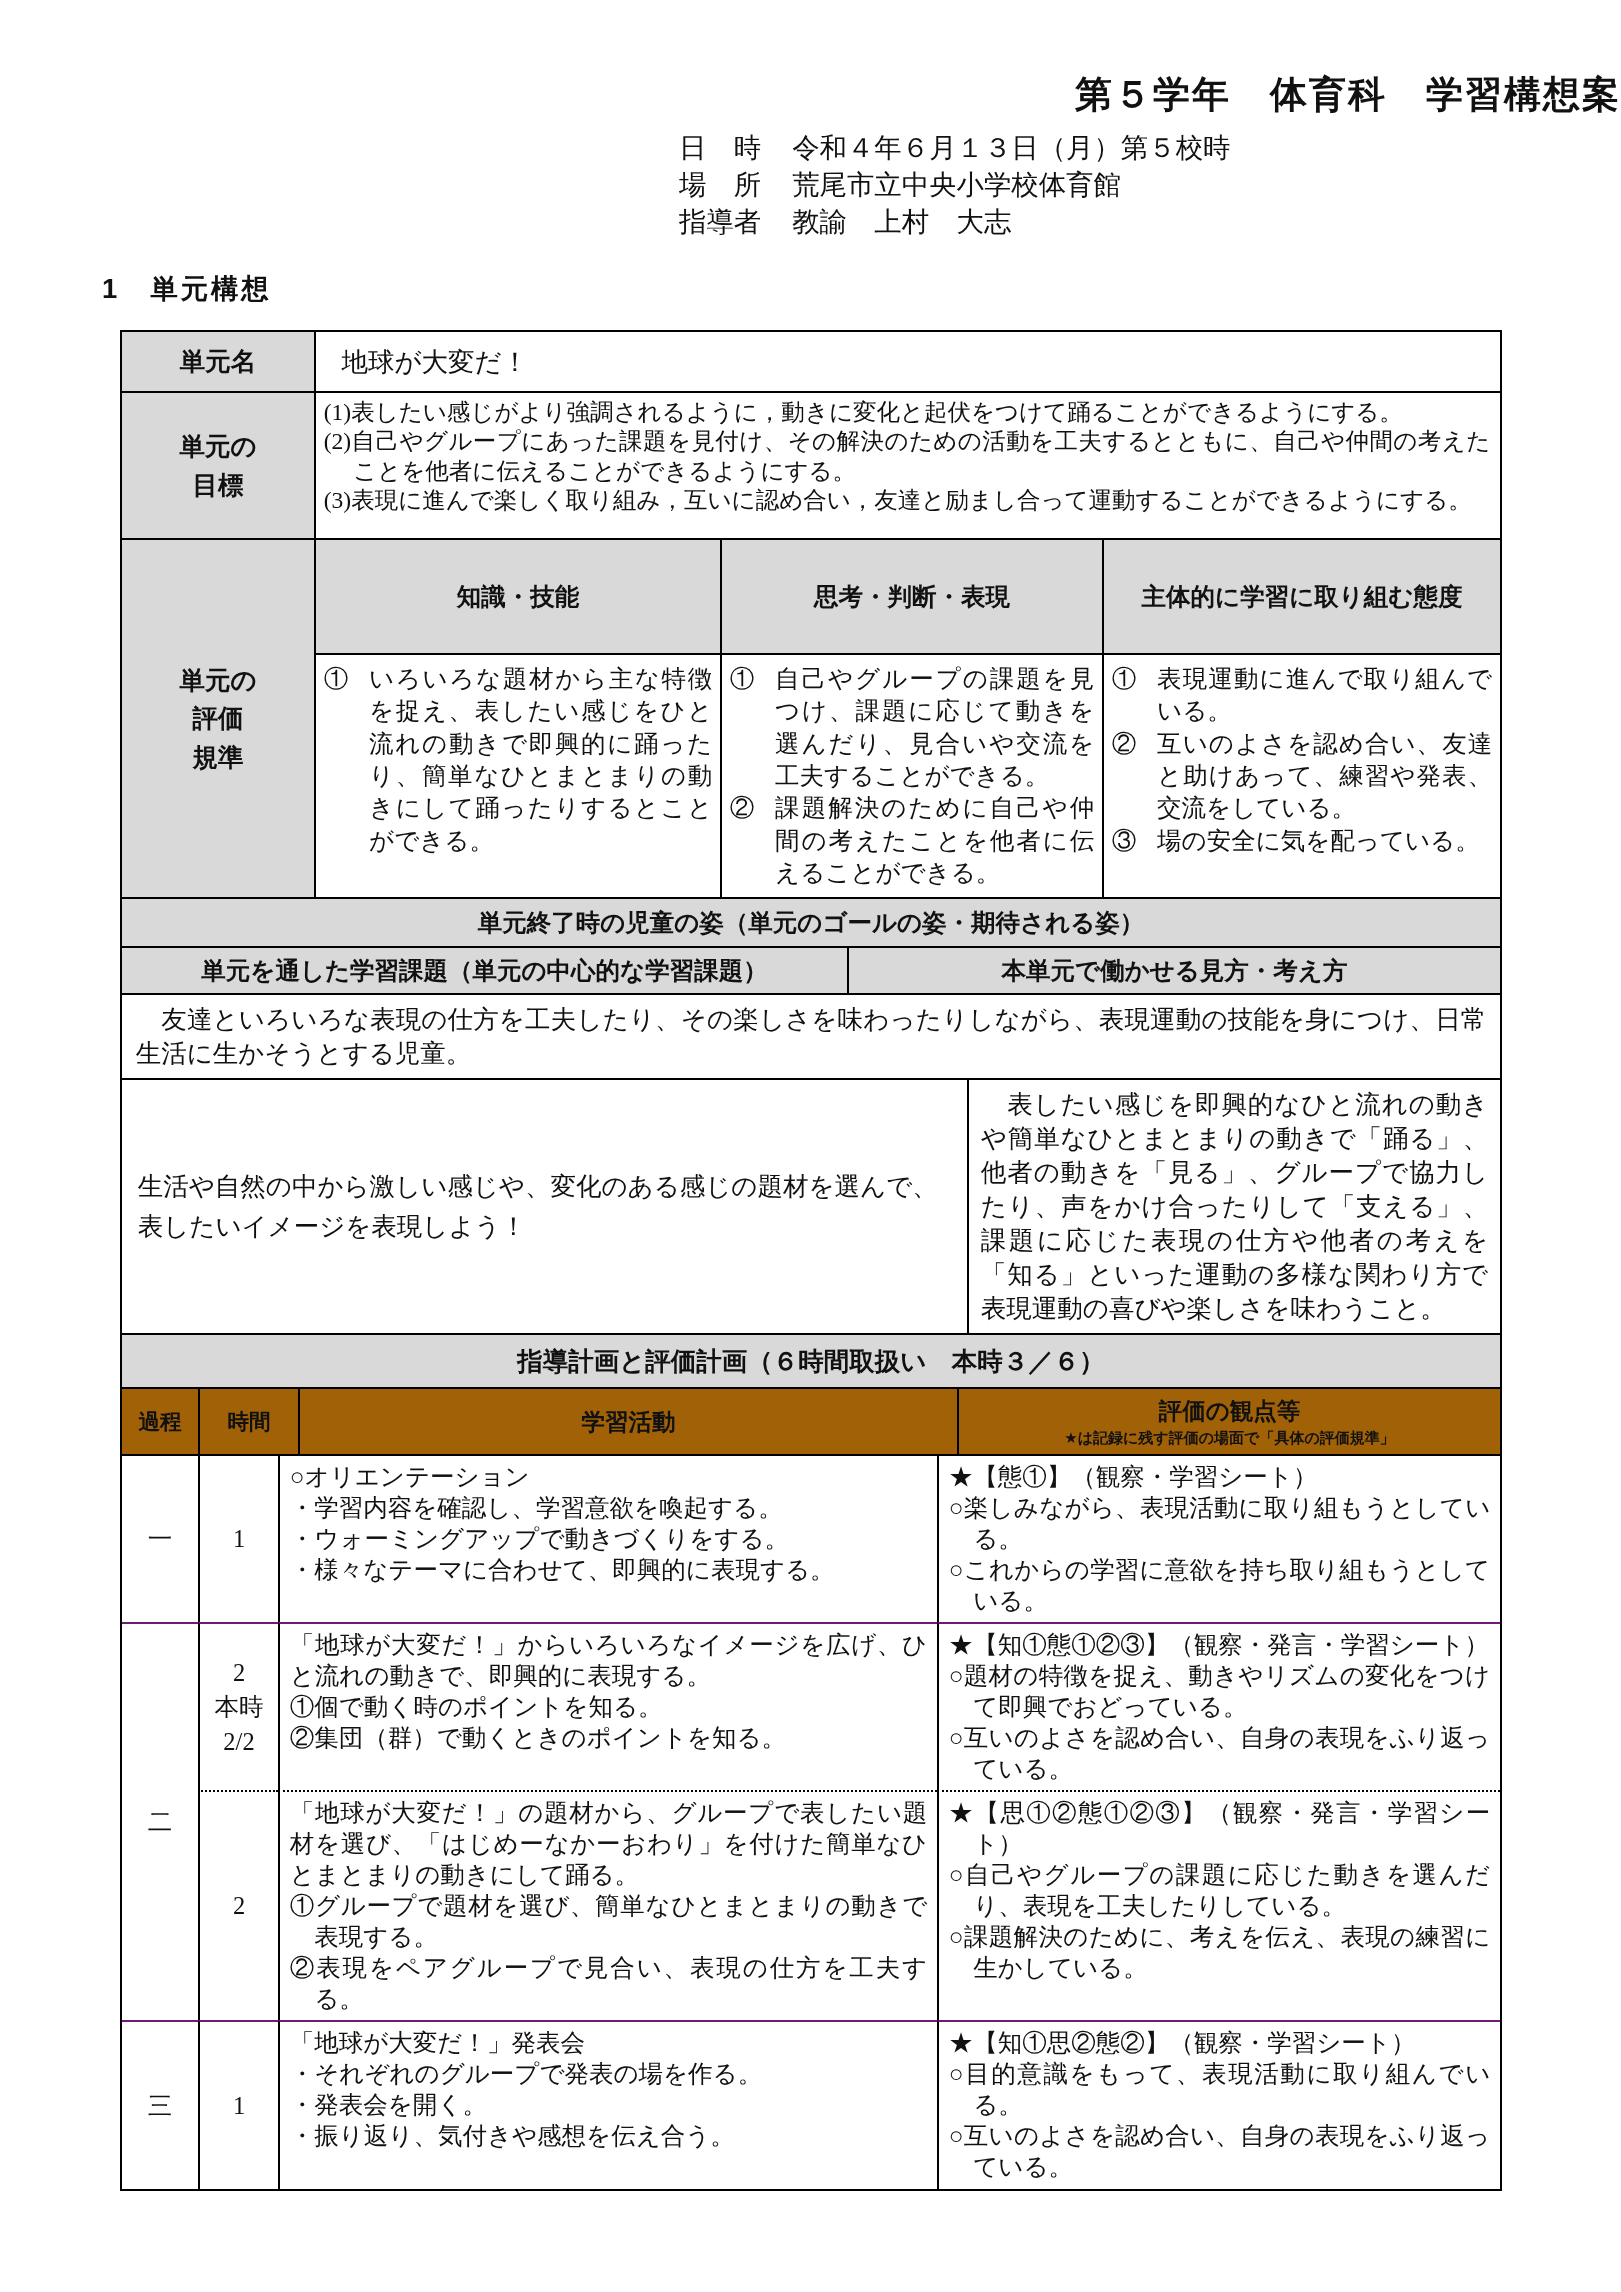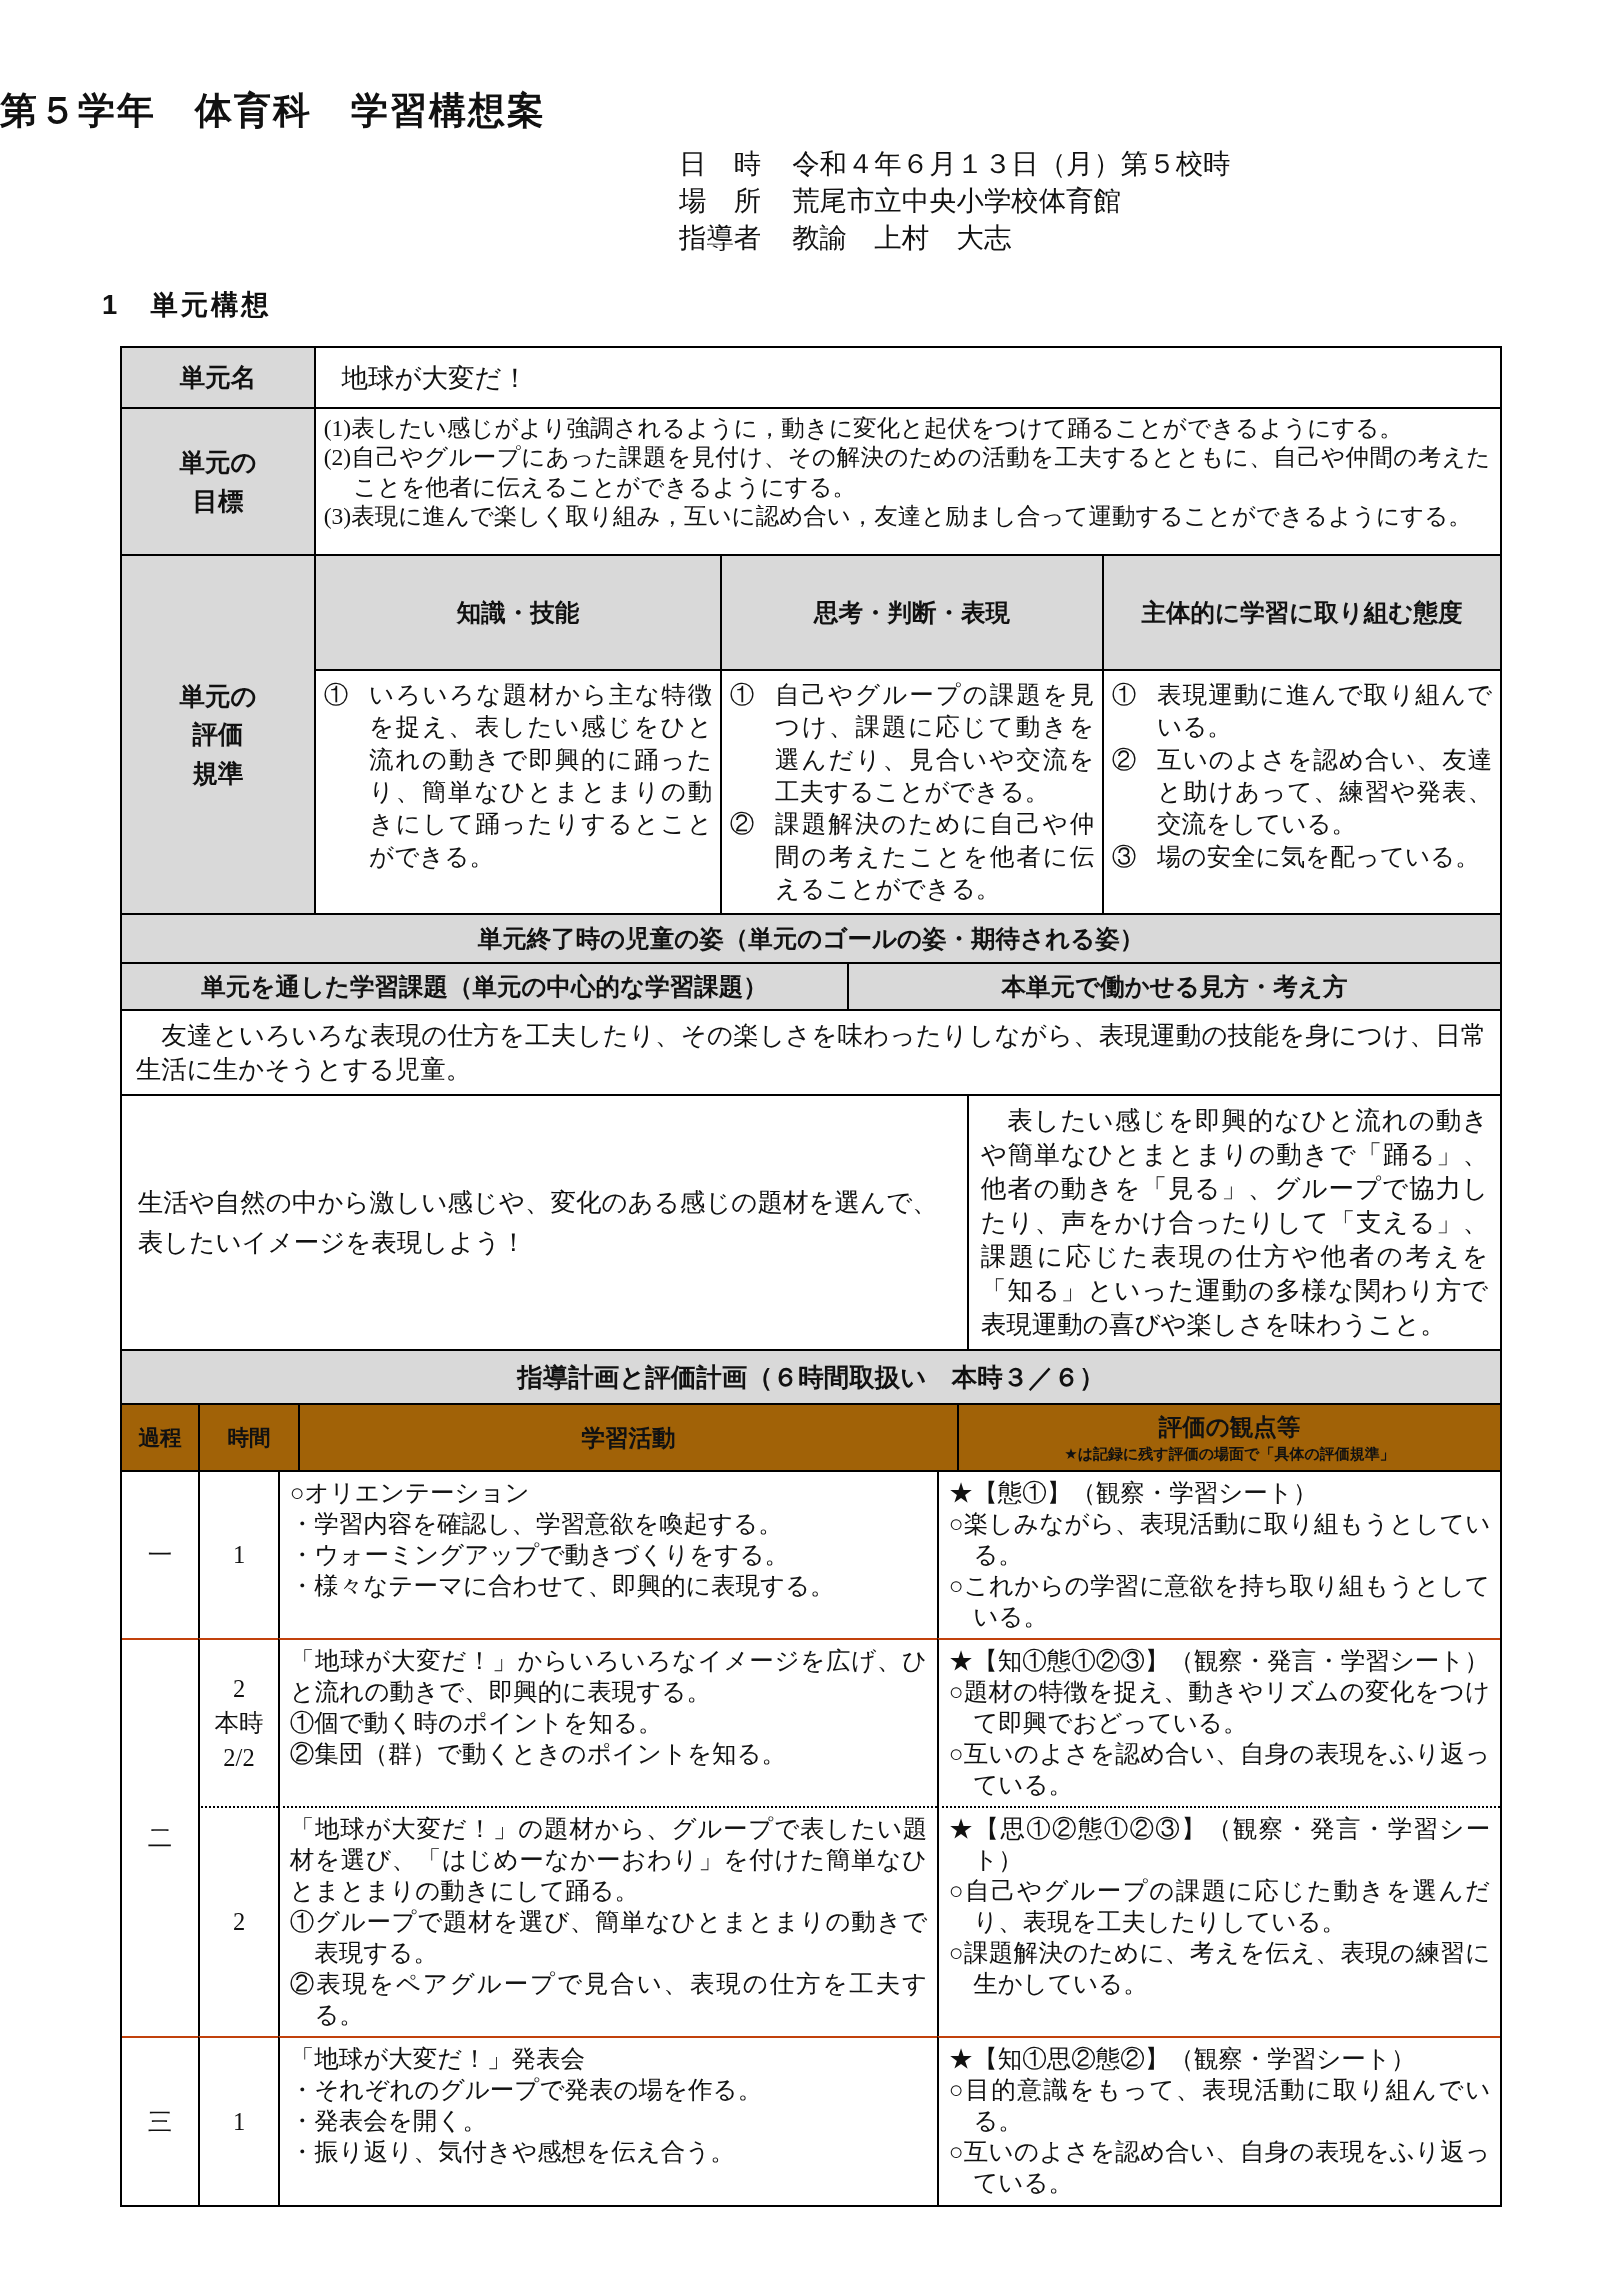--- a/index.html
+++ b/index.html
@@ -9,24 +9,23 @@
     font-family: "Liberation Serif", "DejaVu Serif", serif;
     color: #111;
     position: relative;
   }
   .gothic { font-family: "Liberation Sans", "DejaVu Sans", sans-serif; font-weight: bold; }
 
   .sheet { width: 1621px; height: 2293px; overflow: hidden; }
 
   .doc-title {
     padding-top: 70px;
-    text-align: left;
+    text-align: right;
     font-size: 37px;
     letter-spacing: 2px;
-    margin-top: 16px;
   }
   .meta-block { margin: 9.8px 0 0 679px; font-size: 27.4px; }
   .meta-row { display: flex; line-height: 1.36; align-items: flex-end; }
   .meta-label { margin-right: 31px; white-space: pre; }
   .meta-value { white-space: pre; }
 
   .section-heading { margin: 29px 0 0 102px; font-size: 27.4px; letter-spacing: 2.9px; }
 
   
   .main-table {
@@ -99,21 +98,21 @@
   .ph-hours { width: 100px; flex: none; font-size: 21.6px; }
   .ph-act { width: 659px; flex: none; font-size: 23.5px; }
   .ph-eval { flex: 1; font-size: 23.5px; }
   .ph-eval .note { font-size: 15px; margin-top: 2px; }
 
   .plan-body {
     display: grid;
     grid-template-columns: 76px 80px 659px 1fr;
     grid-template-rows: minmax(145px, auto) minmax(143px, auto) minmax(198px, auto) minmax(169px, auto);
   }
-  .p-cell { border-left: 2px solid #000; border-top: 2px solid #c2410c; }
+  .p-cell { border-left: 2px solid #000; border-top: 2px solid #701a75; }
   .p-cell.c1 { border-left: none; grid-column: 1; }
   .p-cell.c2 { grid-column: 2; }
   .p-cell.c3 { grid-column: 3; }
   .p-cell.c4 { grid-column: 4; }
   .p-cell.r1 { border-top: none; grid-row: 1; }
   .p-cell.r2 { grid-row: 2; }
   .p-cell.r3 { grid-row: 3; }
   .p-cell.r4 { grid-row: 4; }
   .p-cell.rspan23 { grid-row: 2 / span 2; }
   .p-cell.dotted { border-top: 2px dotted #000; }

